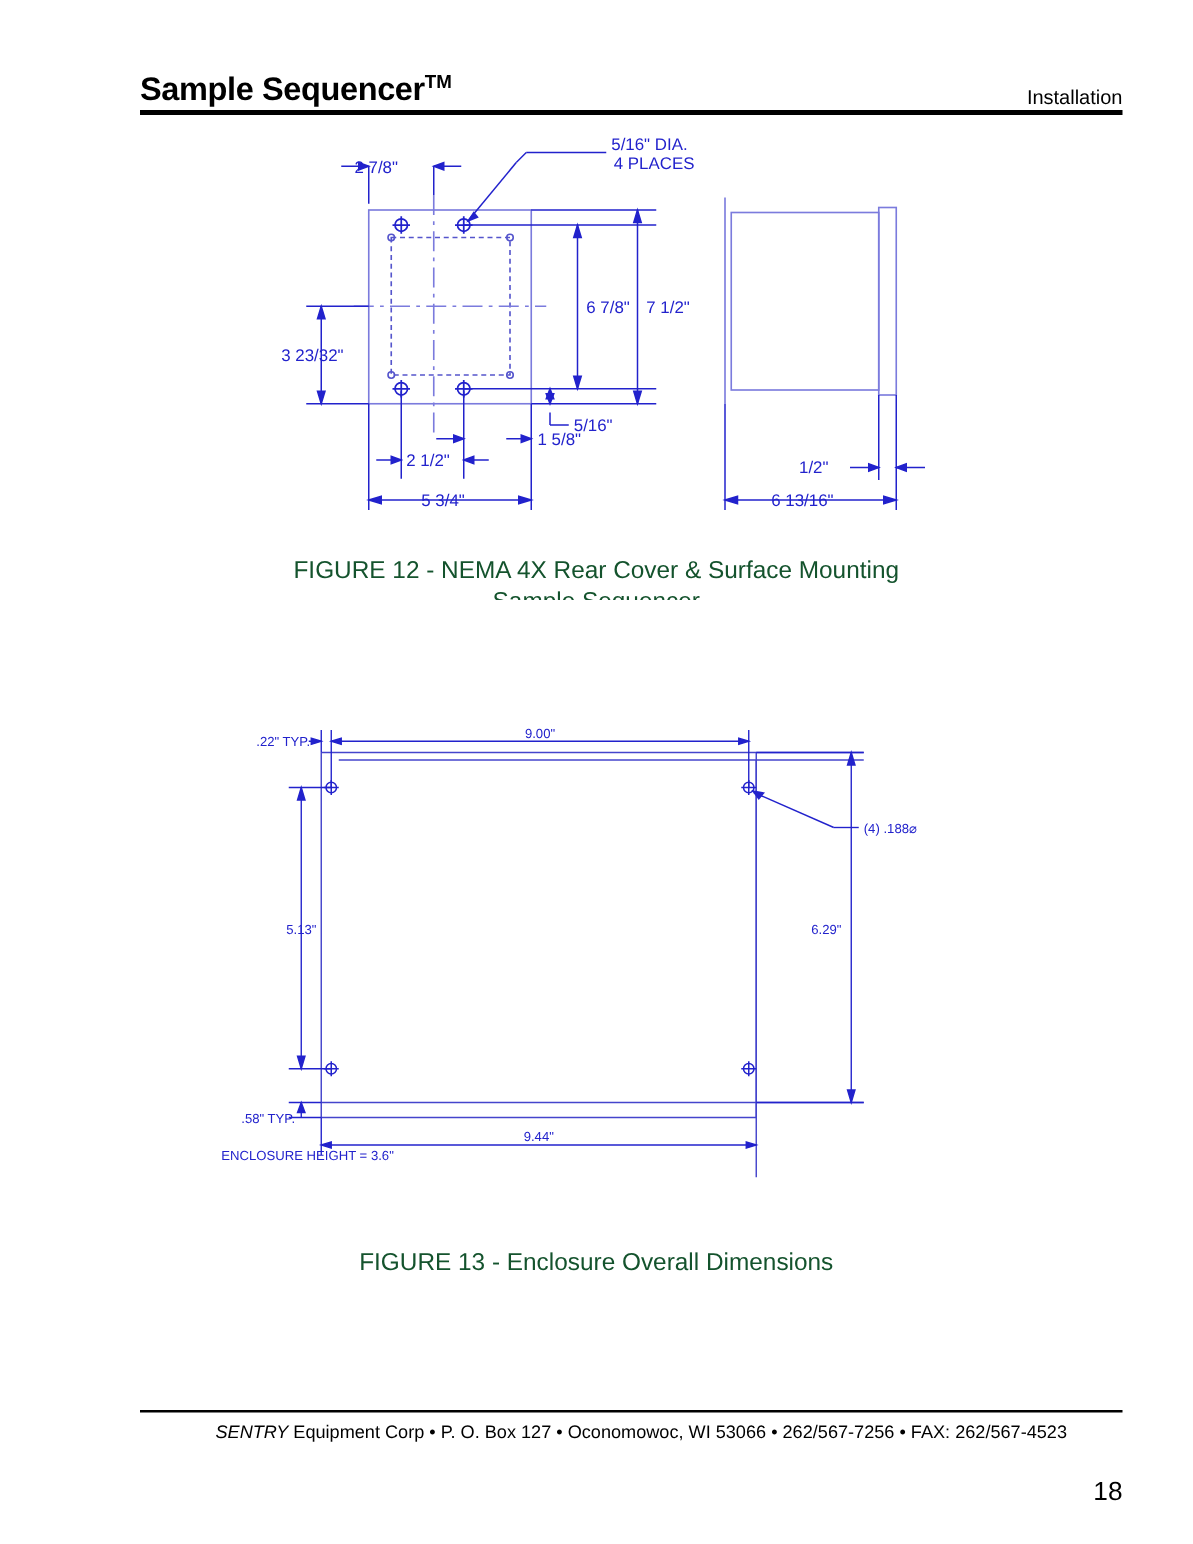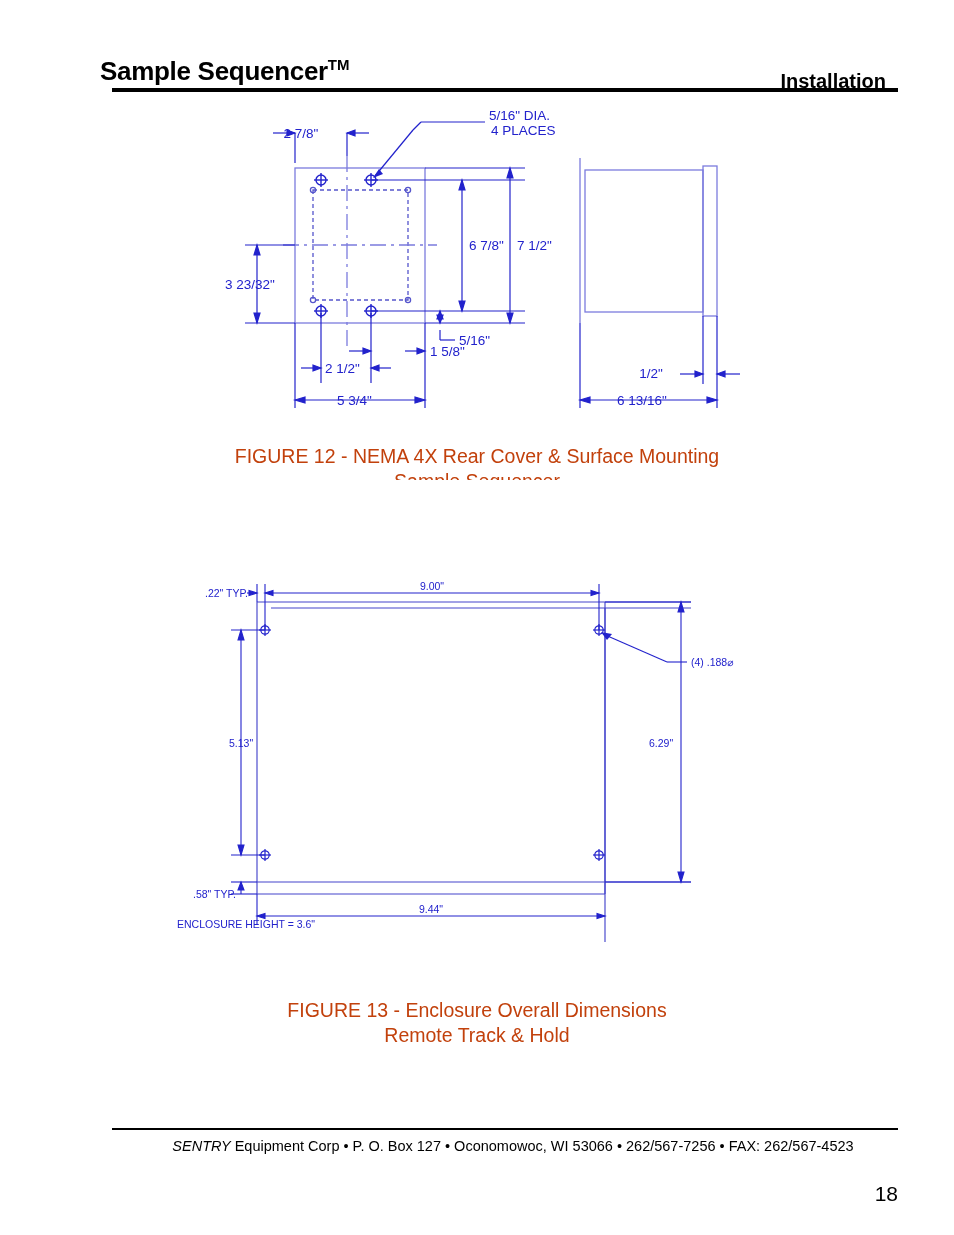--- a/index.html
+++ b/index.html
@@ -12,21 +12,21 @@
     height: 1235px;
     position: relative;
     font-family: "Liberation Sans", sans-serif;
     color: #000000;
     overflow: hidden;
   }
 
   
   #page-header {
     position: absolute;
-    left: 100px;
+    left: 112px;
     top: 56px;
     width: 786px;
     height: 40px;
   }
   #doc-title {
     position: absolute;
     left: 0;
     top: 0;
     font-size: 26px;
     font-weight: bold;
@@ -36,40 +36,40 @@
   #doc-title .tm {
     font-size: 15px;
     vertical-align: super;
     font-weight: bold;
     letter-spacing: 0;
   }
   #header-section {
     position: absolute;
     right: 0;
     top: 14px;
-    font-size: 20px;
-    font-weight: bold;
+    font-size: 16px;
+    font-weight: normal;
     white-space: nowrap;
   }
   #header-rule {
     position: absolute;
     left: 112px;
     top: 88px;
     width: 786px;
     height: 4px;
     background: #000000;
   }
 
   
   .figure-caption {
     position: absolute;
     text-align: center;
     font-size: 19.5px;
     line-height: 25px;
-    color: #c2410c;
+    color: #14532d;
     white-space: nowrap;
   }
   #fig12-caption {
     left: 0;
     top: 444px;
     width: 954px;
   }
   
   #fig12-caption-line2 {
     display: block;
@@ -356,20 +356,19 @@
   <text class="dim-text" x="54" y="175" font-size="10.5">5.13"</text>
   <text class="dim-text" x="474" y="175" font-size="10.5">6.29"</text>
   <text class="dim-text" x="18" y="326" font-size="10.5">.58" TYP.</text>
   <text class="dim-text" x="256" y="341" font-size="10.5" text-anchor="middle">9.44"</text>
   <text class="dim-text" x="2" y="356" font-size="10.5">ENCLOSURE HEIGHT = 3.6"</text>
 </svg>
 </div>
 
 <div class="figure-caption" id="fig13-caption">
   <div>FIGURE 13 - Enclosure Overall Dimensions</div>
-  <div>Remote Track &amp; Hold</div>
 </div>
 
 <div id="footer-rule"></div>
 <div id="footer-text">
   <div><span class="brand">SENTRY</span><span> Equipment Corp • P. O. Box 127 • Oconomowoc, WI  53066 • 262/567-7256 • FAX: 262/567-4523</span></div>
 </div>
 <div id="page-number">18</div>
 
 </body></html>

